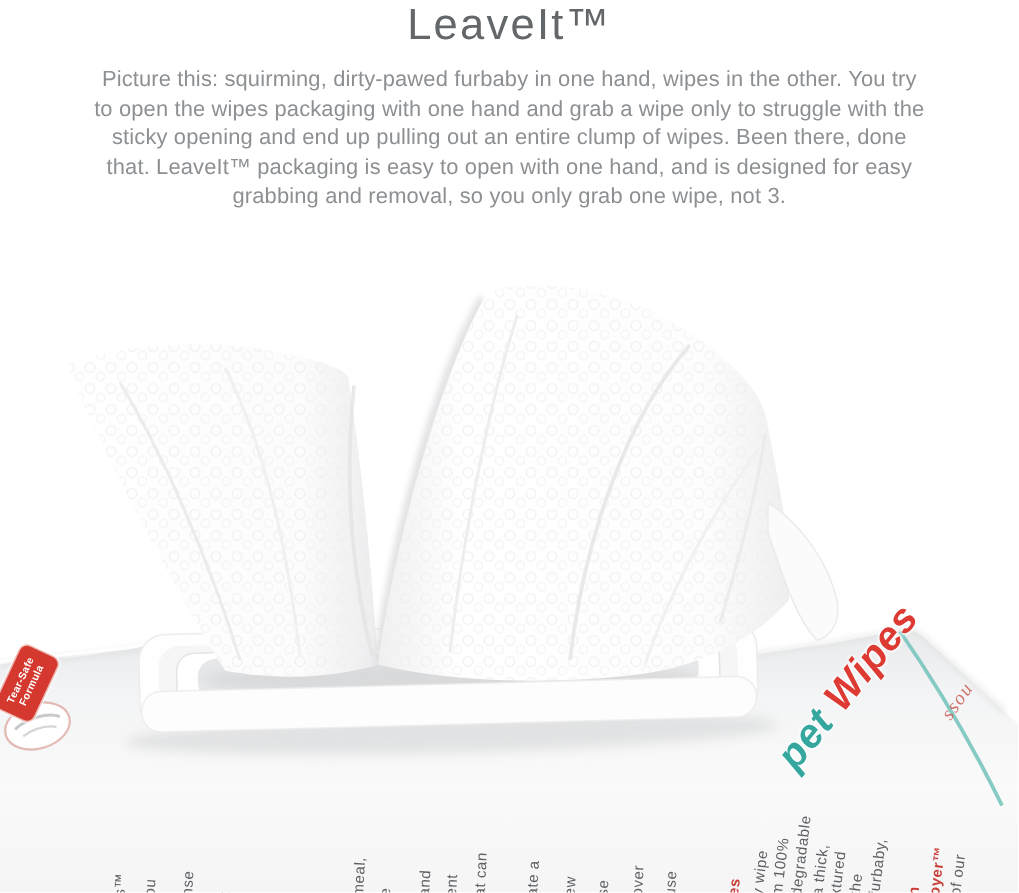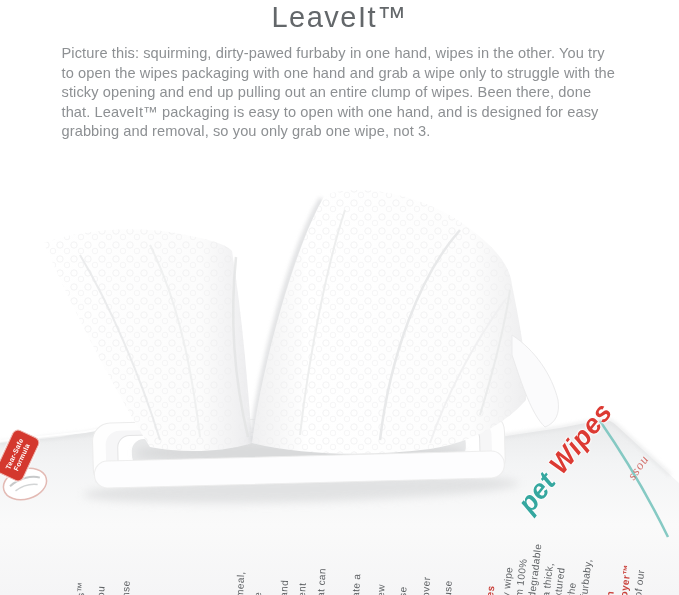--- a/index.html
+++ b/index.html
@@ -7,21 +7,21 @@
     width:679px;height:595px;background:#ffffff;overflow:hidden;position:relative;
     font-family:"Liberation Sans", sans-serif;
   }
   .header{width:679px;text-align:center;}
   .title{
     margin:0;padding-top:0px;font-size:29px;font-weight:400;color:#63676a;
     letter-spacing:1.5px;line-height:34px;
   }
   .desc{
     margin:10px auto 0 auto;max-width:556px;font-size:14.6px;line-height:19.6px;
-    color:#8d9093;text-align:left;letter-spacing:0.1px;
+    color:#8d9093;text-align:center;letter-spacing:0.1px;
   }
   .scene{position:absolute;left:0;top:185px;width:679px;height:410px;}
   .scene svg{position:absolute;left:0;top:0;}
 
   
   .frag{
     position:absolute;bottom:-3px;transform-origin:left bottom;
     font-size:10px;color:#5f6265;letter-spacing:0.4px;white-space:nowrap;
   }
   .tilt-a{transform:rotate(-87deg);}

